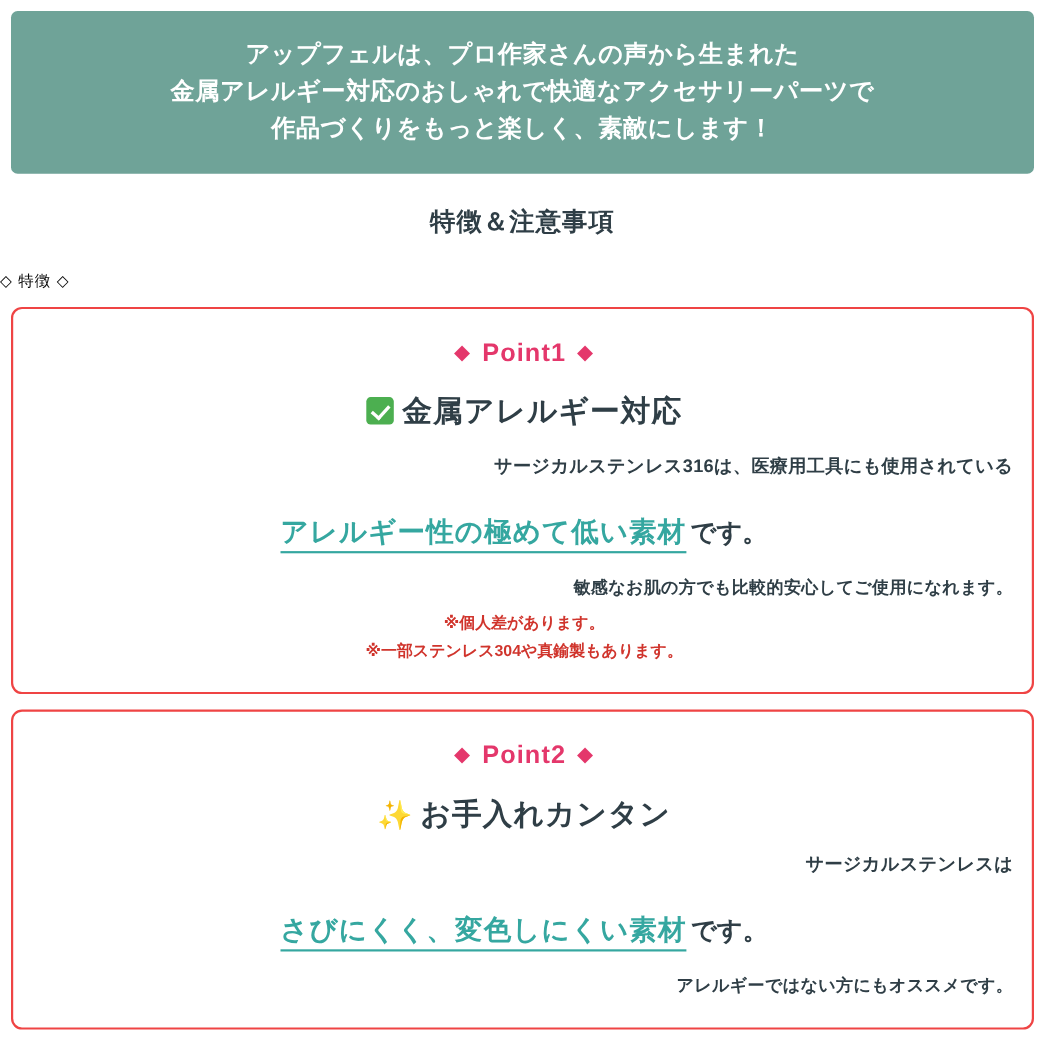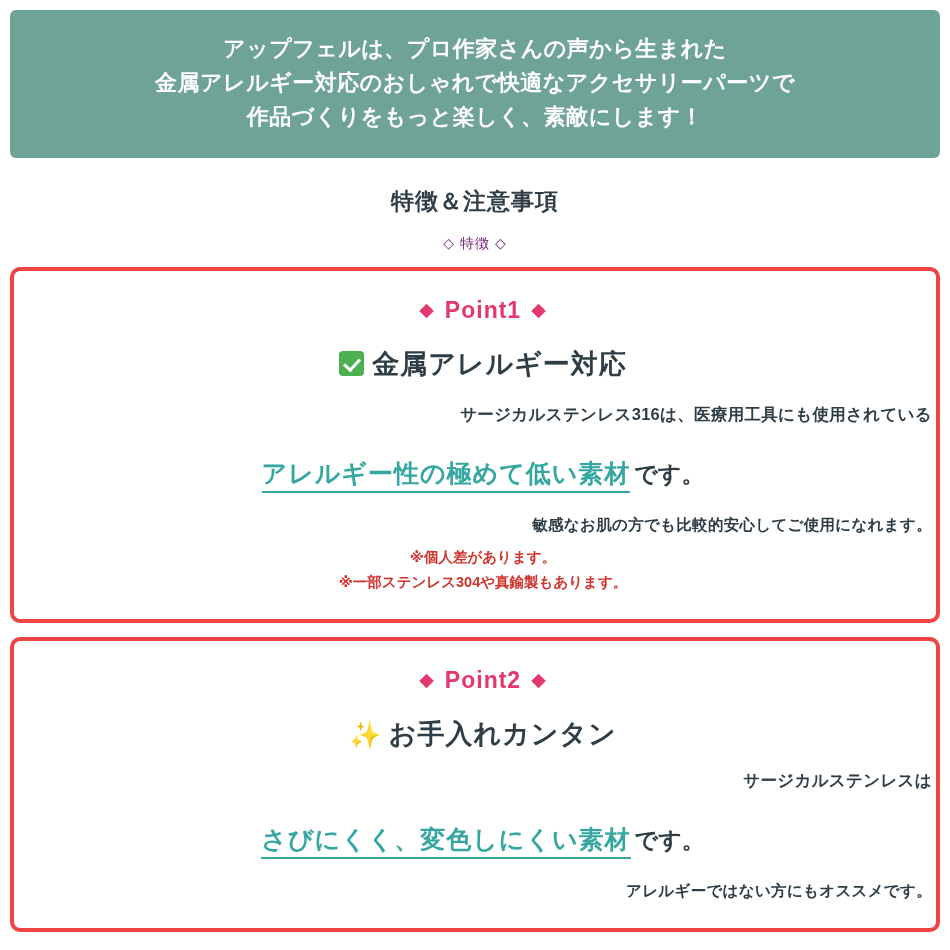--- a/index.html
+++ b/index.html
@@ -40,35 +40,34 @@
   
   .section-title {
     text-align: center;
     font-size: 23px;
     font-weight: bold;
     color: #2f3e46;
     margin-top: 28px;
     letter-spacing: 1px;
   }
   .section-sub {
-    text-align: center;
     font-size: 14px;
-    color: #701a75;
-    margin-top: 18px;
+    color: #000000;
+    margin-top: 30px;
     letter-spacing: 1px;
   }
 
   
   .card {
     margin: 14px 10px 0 10px;
-    border: 4px solid #ef4444;
+    border: 2px solid #ef4444;
     border-radius: 10px;
     background: #ffffff;
     box-sizing: border-box;
-    padding: 26px 4px 26px 20px;
+    padding: 26px 17px 26px 20px;
     text-align: center;
   }
   .point-label {
     font-size: 23px;
     font-weight: bold;
     color: #e4376b;
     letter-spacing: 1px;
   }
   .point-label .diamond {
     font-size: 19px;

